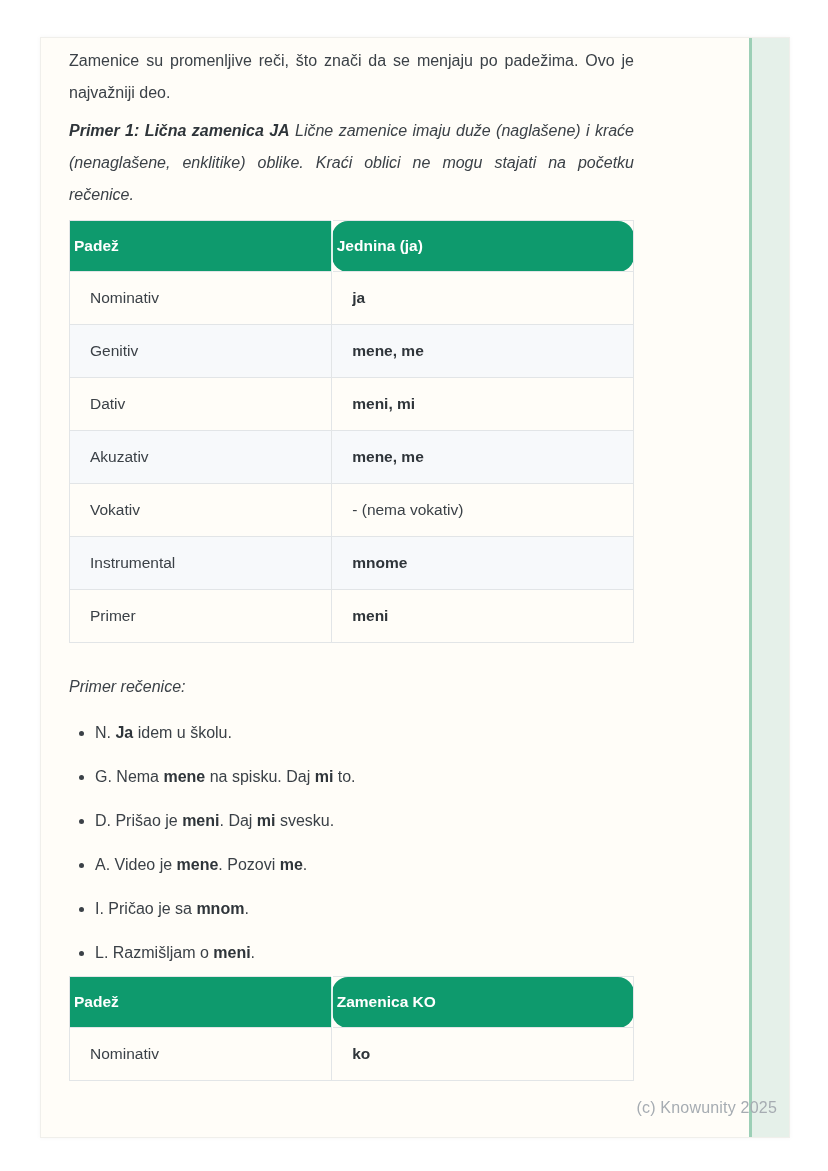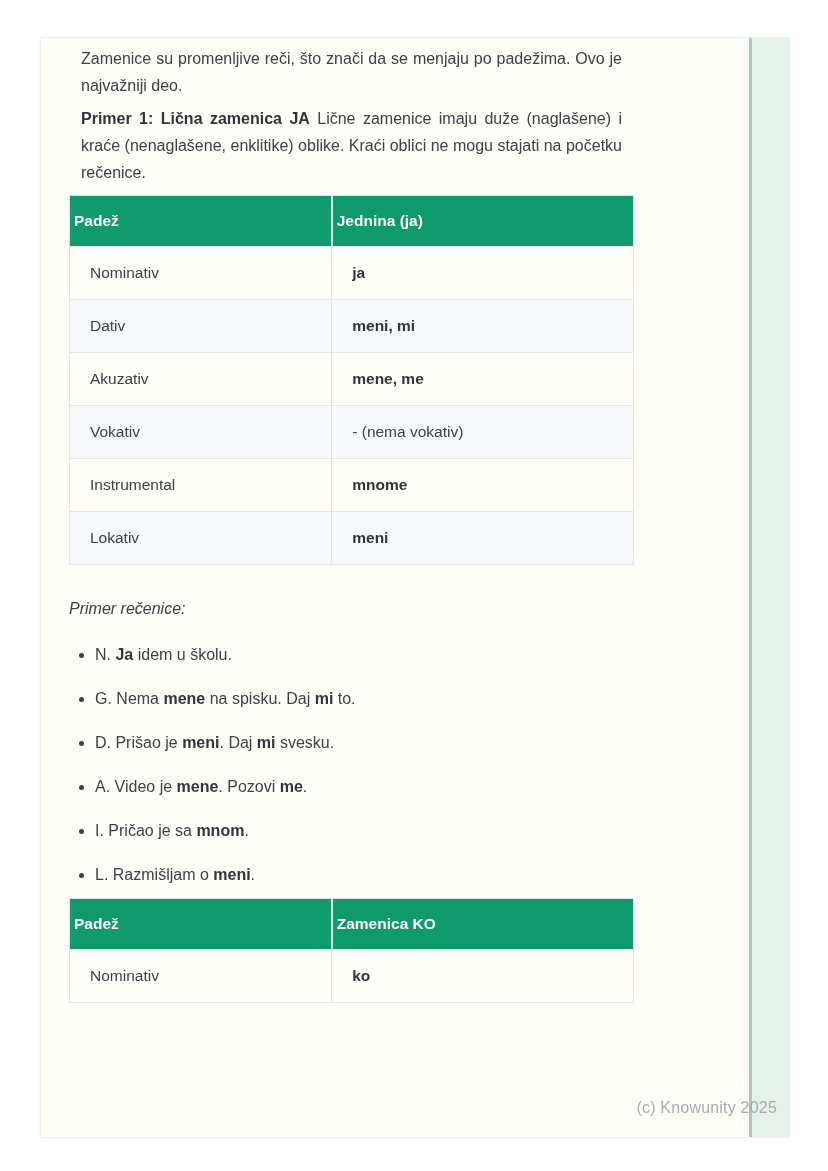--- a/index.html
+++ b/index.html
@@ -24,37 +24,37 @@
   .stripe{
     position:absolute;top:0;right:0;bottom:0;width:40px;
     background:var(--stripe-bg);
     border-left:3px solid var(--stripe-edge);
     z-index:1;
   }
   .content{
     position:absolute;left:28px;top:0;width:565px;padding-top:7px;z-index:2;
   }
   .para{
-    font-size:16px;line-height:27px;text-align:justify;
-    margin:0 12px 6px;color:var(--text);
+    font-size:16px;line-height:32px;text-align:justify;
+    margin:0 0 6px;color:var(--text);
   }
   .para.p1{margin-bottom:6px;}
-  .para.p2{margin-bottom:9px;}
+  .para.p2{margin-bottom:9px;font-style:italic;}
   .para strong{font-weight:700;color:var(--text-bold);}
   .decl-table{
     width:100%;border-collapse:collapse;background:transparent;
     border:1px solid var(--border);
   }
   .decl-table.t1{margin:0 0 28px;}
   .decl-table.t2{margin:8px 0 0;}
   .decl-table th{
     background:var(--green);color:#ffffff;text-align:left;
     font-weight:700;font-size:15.5px;padding:16px 4px;
   }
-  .decl-table th + th{border-left:2px solid rgba(255,255,255,0.85);}
+  .decl-table th + th{border-left:2px solid rgba(255,255,255,0.85);border-radius:16px;}
   .decl-table td{
     font-size:15.5px;color:var(--text);padding:17px 20px;
     border-top:1px solid var(--border);background:transparent;
   }
   .decl-table td + td{border-left:1px solid var(--border);}
   .decl-table th:first-child,.decl-table td:first-child{width:46.5%;}
   .decl-table tbody tr:nth-child(even) td{background:var(--row-alt);}
   .decl-table td b{font-weight:700;color:var(--text-bold);}
   .example-heading{
     font-style:italic;font-size:16px;line-height:32px;
@@ -89,37 +89,41 @@
             <th>Padež</th>
             <th>Jednina (ja)</th>
           </tr>
         </thead>
         <tbody>
           <tr>
             <td>Nominativ</td>
             <td><b>ja</b></td>
           </tr>
           <tr>
+            <td>Genitiv</td>
+            <td><b>mene, me</b></td>
+          </tr>
+          <tr>
             <td>Dativ</td>
             <td><b>meni, mi</b></td>
           </tr>
           <tr>
             <td>Akuzativ</td>
             <td><b>mene, me</b></td>
           </tr>
           <tr>
             <td>Vokativ</td>
             <td>- (nema vokativ)</td>
           </tr>
           <tr>
             <td>Instrumental</td>
             <td><b>mnome</b></td>
           </tr>
           <tr>
-            <td>Lokativ</td>
+            <td>Primer</td>
             <td><b>meni</b></td>
           </tr>
         </tbody>
       </table>
 
     <p class="example-heading">Primer rečenice:</p>
 
     <ul class="example-list">
         <li><span>N. </span><b>Ja</b><span> idem u školu.</span></li>
         <li><span>G. Nema </span><b>mene</b><span> na spisku. Daj </span><b>mi</b><span> to.</span></li>

